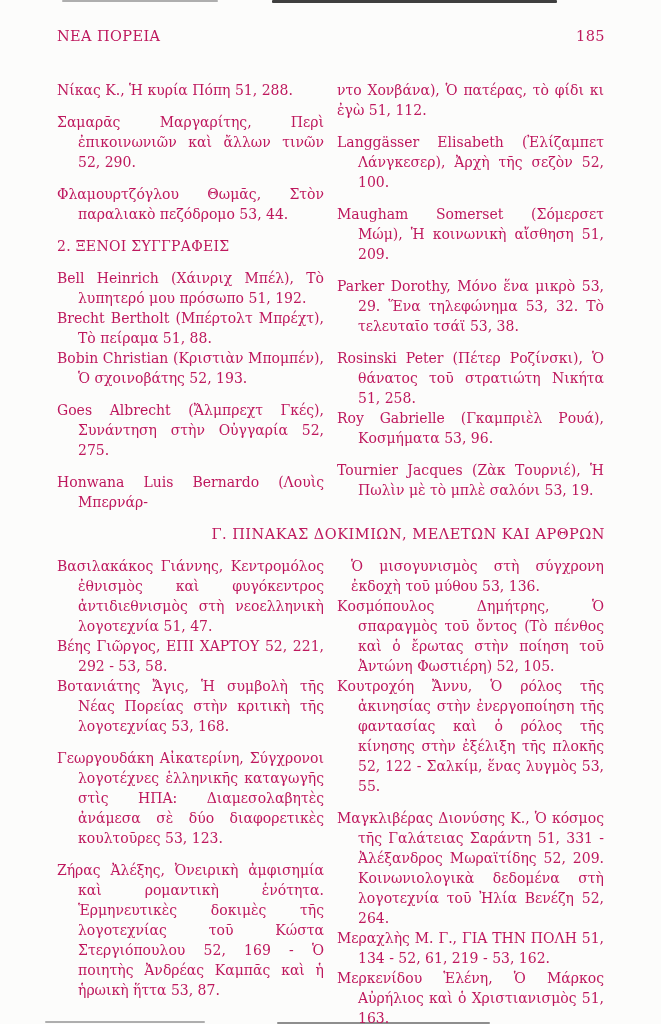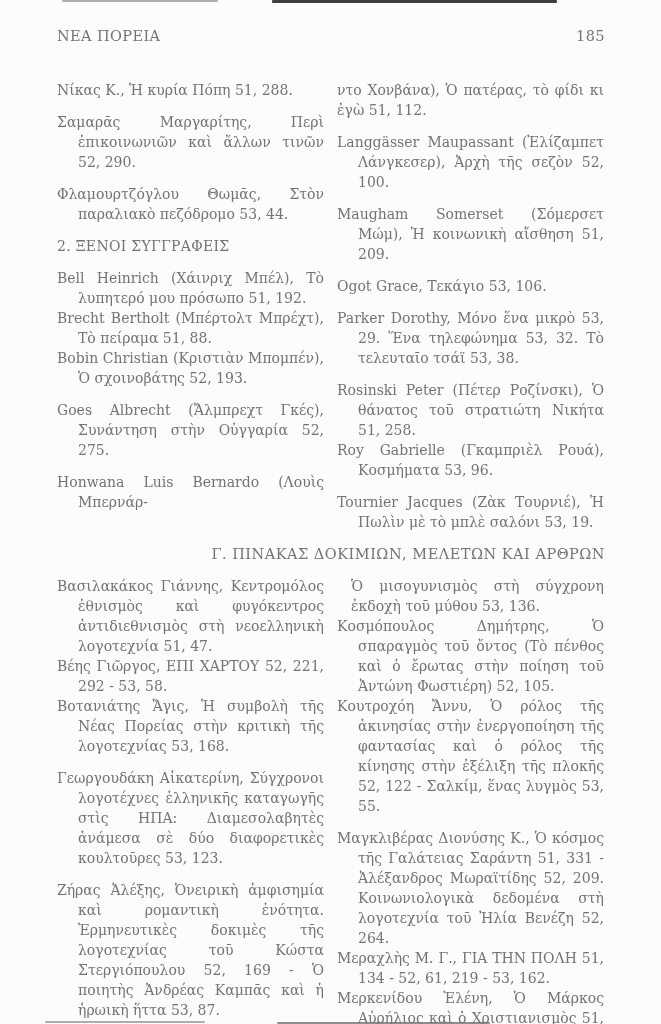--- a/index.html
+++ b/index.html
@@ -1,21 +1,21 @@
 <!DOCTYPE html>
 <html lang="el"><head>
 <meta charset="utf-8">
 <style>
   html,body{margin:0;padding:0;background:#e8e8e8;}
   .page{
     position:relative;
     width:661px;height:1024px;
     margin:0 auto;
     background:#fcfcfb;
-    color:#737373;
+    color:#be185d;
     font-family:"DejaVu Serif","Liberation Serif",serif;
     overflow:hidden;
     box-sizing:border-box;
   }
   .scan-bar{position:absolute;background:#3f3f3f;height:3px;border-radius:1px;}
   .scan-bar.faint{background:#aeaeae;height:2px;}
   .content{
     position:absolute;left:57px;top:28px;width:548px;
   }
   .pageheader{
@@ -67,23 +67,22 @@
         <p class="entry gap">Φλαμουρτζόγλου Θωμᾶς, Στὸν παραλιακὸ πεζόδρομο 53, 44.</p>
         <p class="entry gap subhead">2. ΞΕΝΟΙ ΣΥΓΓΡΑΦΕΙΣ</p>
         <p class="entry gap">Bell Heinrich (Χάινριχ Μπέλ), Τὸ λυπητερό μου πρόσωπο 51, 192.</p>
         <p class="entry">Brecht Bertholt (Μπέρτολτ Μπρέχτ), Τὸ πείραμα 51, 88.</p>
         <p class="entry">Bobin Christian (Κριστιὰν Μπομπέν), Ὁ σχοινοβάτης 52, 193.</p>
         <p class="entry gap">Goes Albrecht (Ἄλμπρεχτ Γκές), Συνάντηση στὴν Οὐγγαρία 52, 275.</p>
         <p class="entry gap">Honwana Luis Bernardo (Λουὶς Μπερνάρ-</p>
       </div>
       <div class="col">
         <p class="entry cont">ντο Χονβάνα), Ὁ πατέρας, τὸ φίδι κι ἐγὼ 51, 112.</p>
-        <p class="entry gap">Langgässer Maupassant (Ἐλίζαμπετ Λάνγκεσερ), Ἀρχὴ τῆς σεζὸν 52, 100.</p>
+        <p class="entry gap">Langgässer Elisabeth (Ἐλίζαμπετ Λάνγκεσερ), Ἀρχὴ τῆς σεζὸν 52, 100.</p>
         <p class="entry gap">Maugham Somerset (Σόμερσετ Μώμ), Ἡ κοινωνικὴ αἴσθηση 51, 209.</p>
-        <p class="entry gap">Ogot Grace, Τεκάγιο 53, 106.</p>
         <p class="entry gap">Parker Dorothy, Μόνο ἕνα μικρὸ 53, 29. Ἕνα τηλεφώνημα 53, 32. Τὸ τελευταῖο τσάϊ 53, 38.</p>
         <p class="entry gap">Rosinski Peter (Πέτερ Ροζίνσκι), Ὁ θάνατος τοῦ στρατιώτη Νικήτα 51, 258.</p>
         <p class="entry">Roy Gabrielle (Γκαμπριὲλ Ρουά), Κοσμήματα 53, 96.</p>
         <p class="entry gap">Tournier Jacques (Ζὰκ Τουρνιέ), Ἡ Πωλὶν μὲ τὸ μπλὲ σαλόνι 53, 19.</p>
       </div>
     </div>
 
     <div class="section-heading">Γ. ΠΙΝΑΚΑΣ ΔΟΚΙΜΙΩΝ, ΜΕΛΕΤΩΝ ΚΑΙ ΑΡΘΡΩΝ</div>
 
     <div class="columns" style="margin-top:0;">

